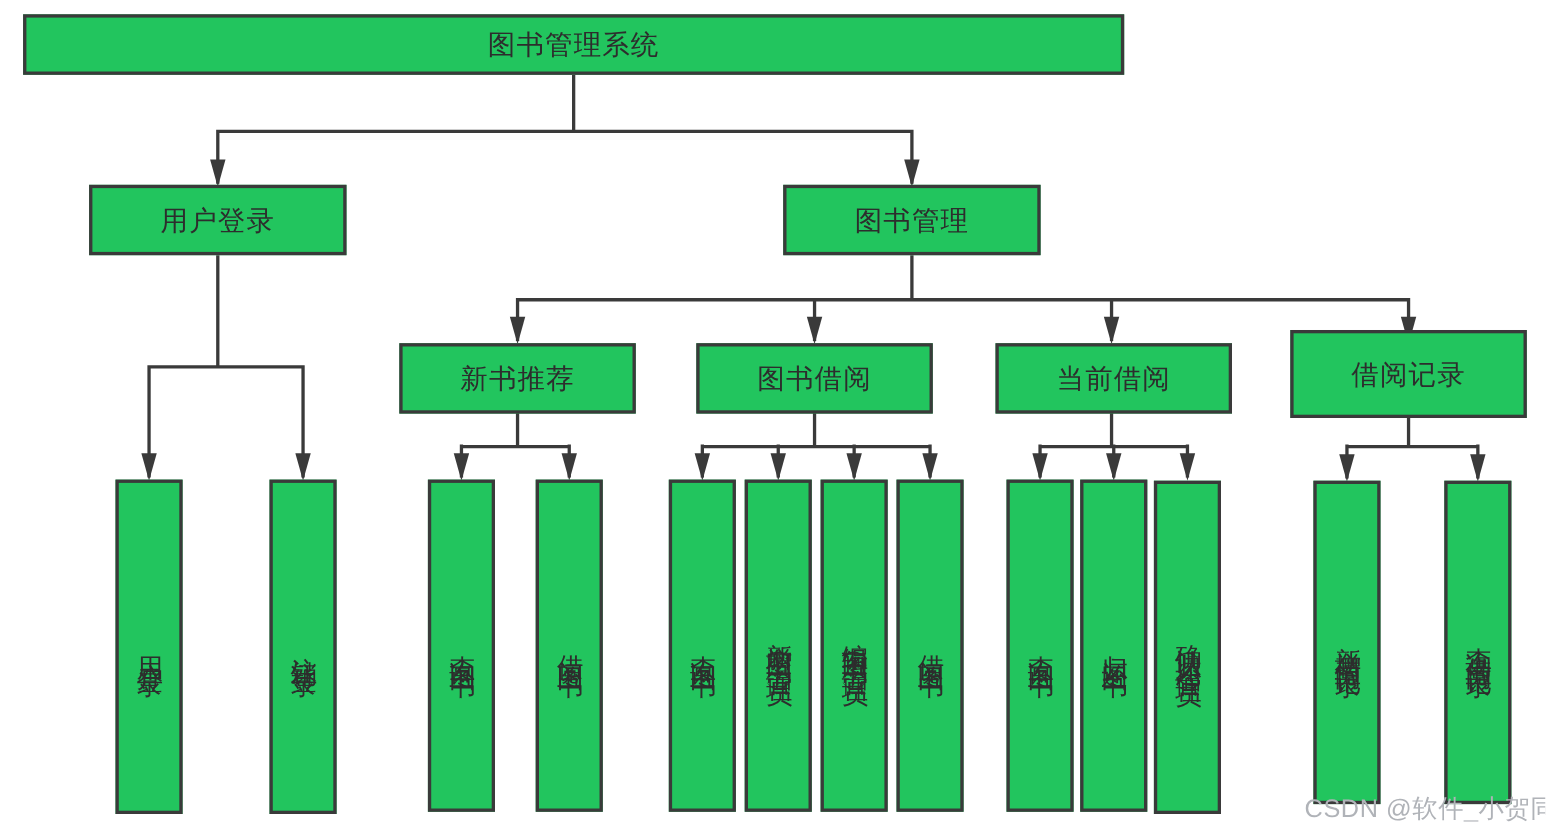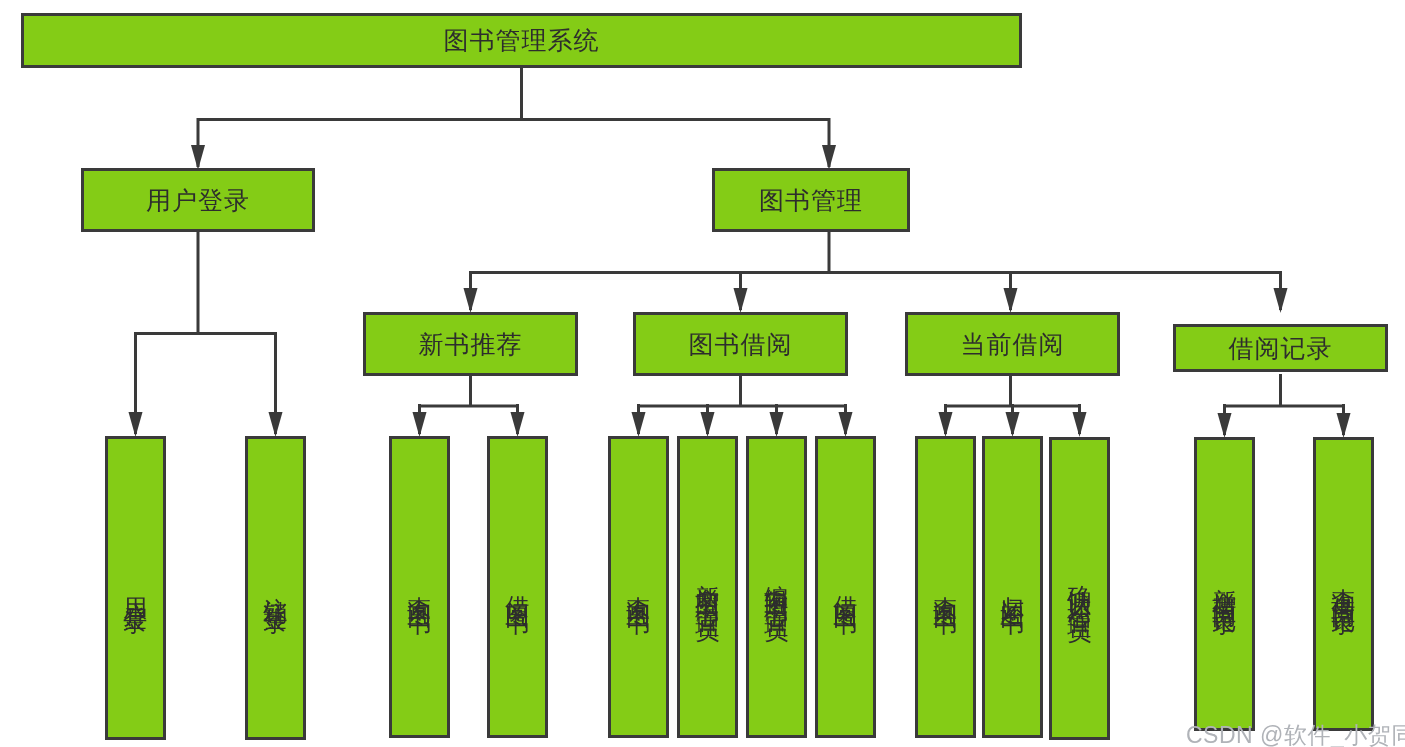--- a/index.html
+++ b/index.html
@@ -8,21 +8,21 @@
     width:1405px;height:747px;
     background:#ffffff;
     font-family:"Liberation Sans","DejaVu Sans",sans-serif;
     overflow:hidden;
   }
   .connectors{position:absolute;left:0;top:0;width:1405px;height:747px;}
   .hbox,.vbox{
     position:absolute;
     box-sizing:border-box;
     border:3px solid #3a3a3a;
-    background:#84cc16;
+    background:#22c55e;
     display:flex;align-items:center;justify-content:center;
     color:#2d2d2d;
   }
   .hbox{font-size:25px;letter-spacing:1px;}
   .vbox .vlabel{
     writing-mode:vertical-rl;
     text-orientation:mixed;
     font-size:24px;
     letter-spacing:5px;
     line-height:1.15;
@@ -83,34 +83,34 @@
     </g>
   </svg>
 
   <div class="hbox" style="left:21px;top:13px;width:1001px;height:55px">
     <span>图书管理系统</span>
   </div>
 
   <div class="hbox" style="left:81px;top:168px;width:234px;height:64px">
     <span>用户登录</span>
   </div>
-  <div class="hbox" style="left:712px;top:168px;width:198px;height:64px">
+  <div class="hbox" style="left:712px;top:168px;width:234px;height:64px">
     <span>图书管理</span>
   </div>
 
   <div class="hbox" style="left:633px;top:312px;width:215px;height:64px">
     <span>图书借阅</span>
   </div>
   <div class="hbox" style="left:363px;top:312px;width:215px;height:64px">
     <span>新书推荐</span>
   </div>
   <div class="hbox" style="left:905px;top:312px;width:215px;height:64px">
     <span>当前借阅</span>
   </div>
-  <div class="hbox" style="left:1173px;top:324px;width:215px;height:48px">
+  <div class="hbox" style="left:1173px;top:300px;width:215px;height:80px">
     <span>借阅记录</span>
   </div>
 
   <div class="vbox" style="left:105px;top:436px;width:61px;height:304px">
     <span class="vlabel">用户登录</span>
   </div>
   <div class="vbox" style="left:245px;top:436px;width:61px;height:304px">
     <span class="vlabel">注销登录</span>
   </div>
 

